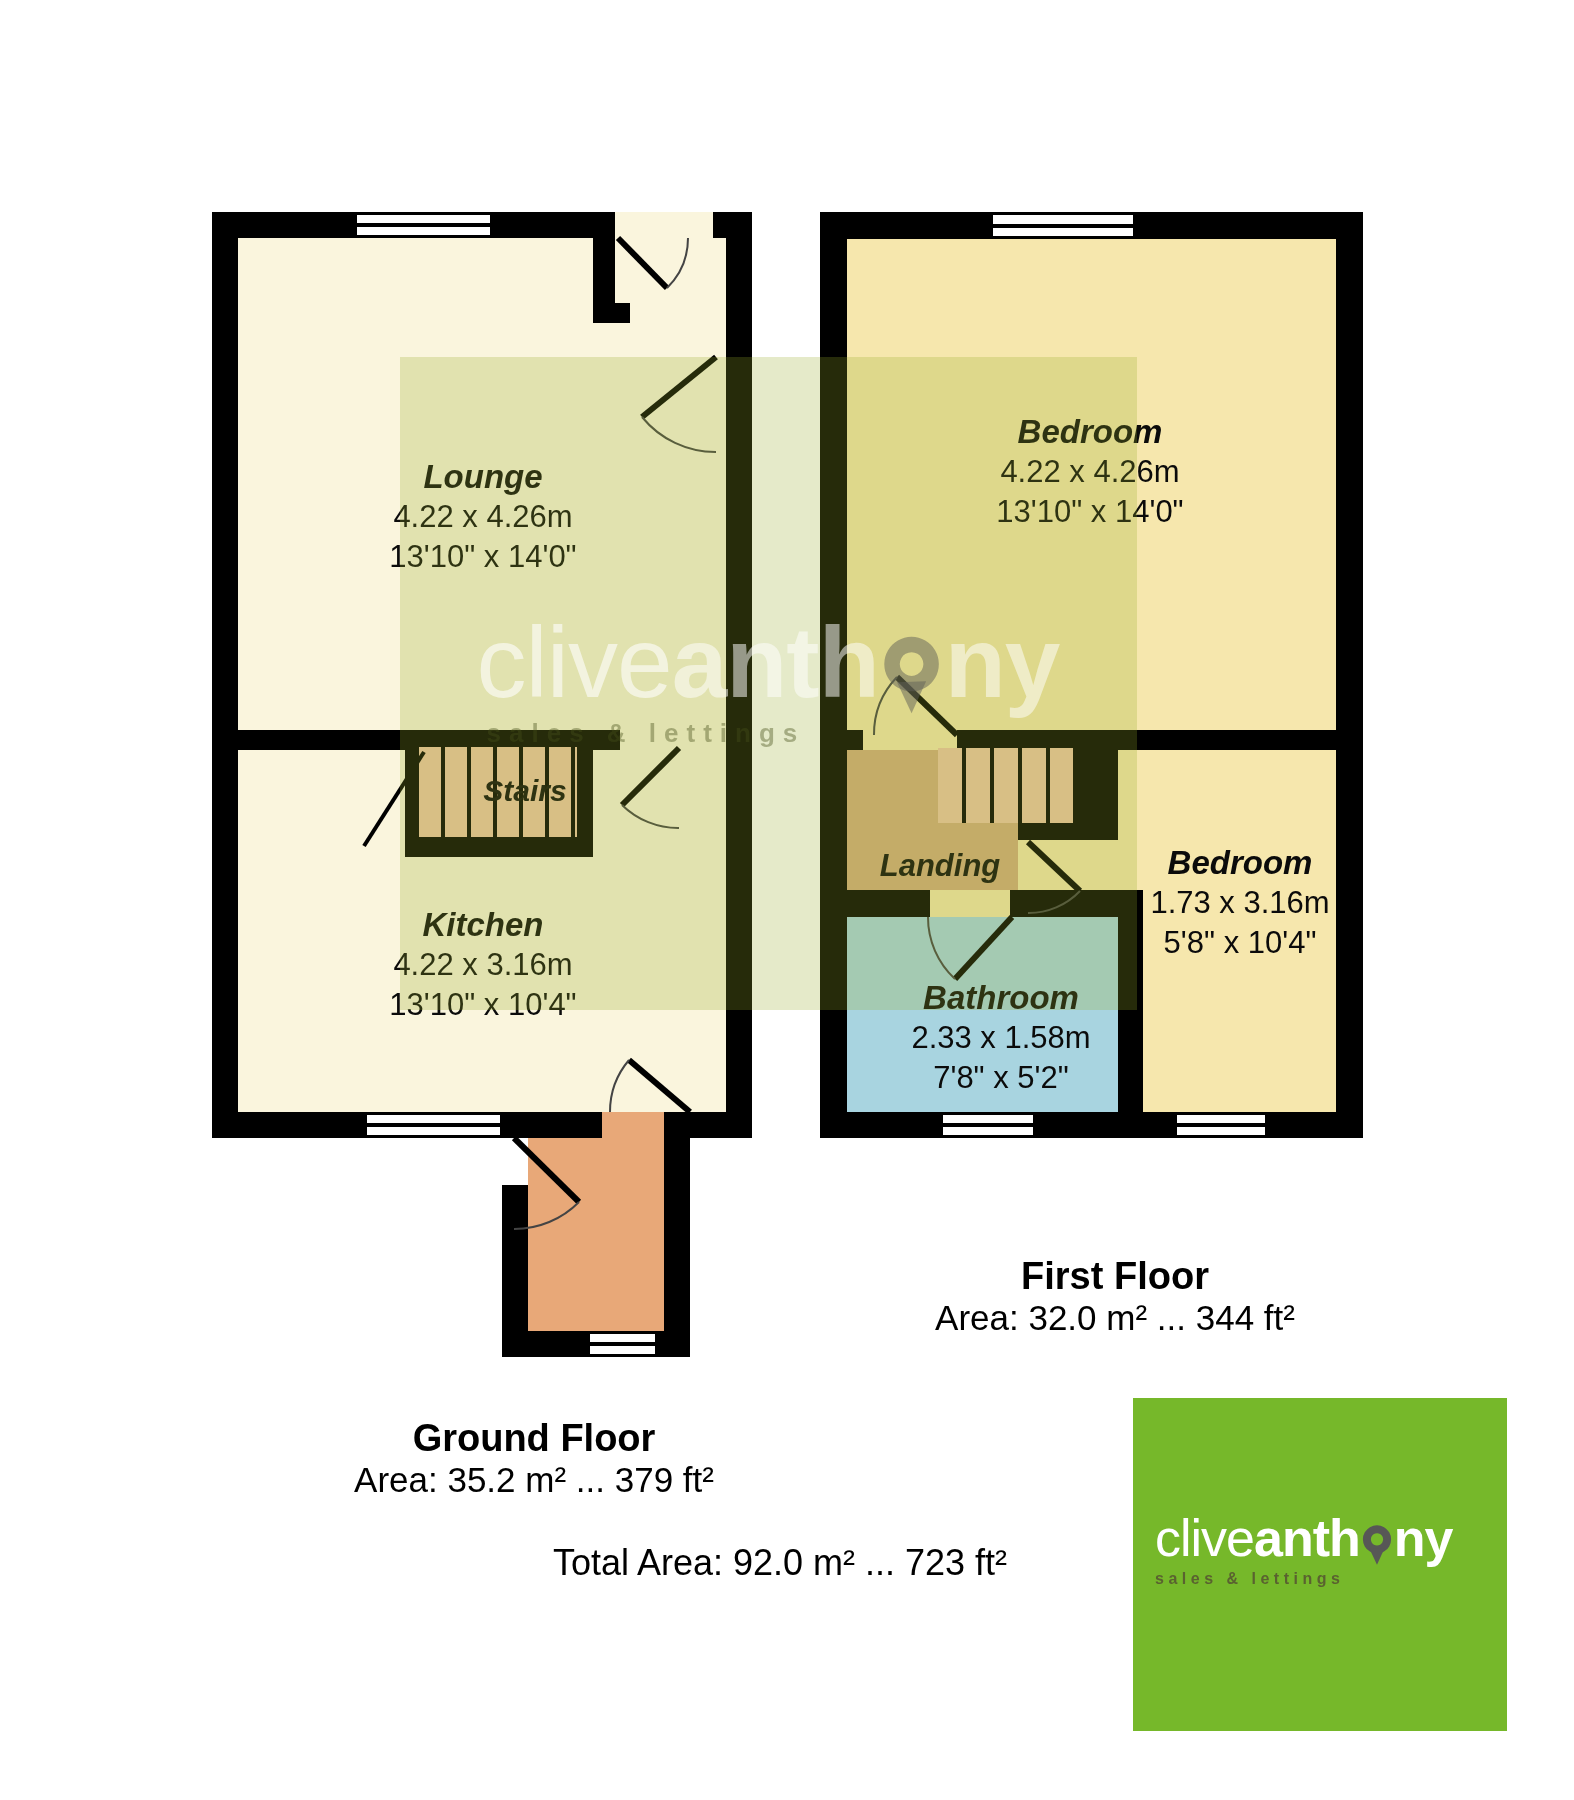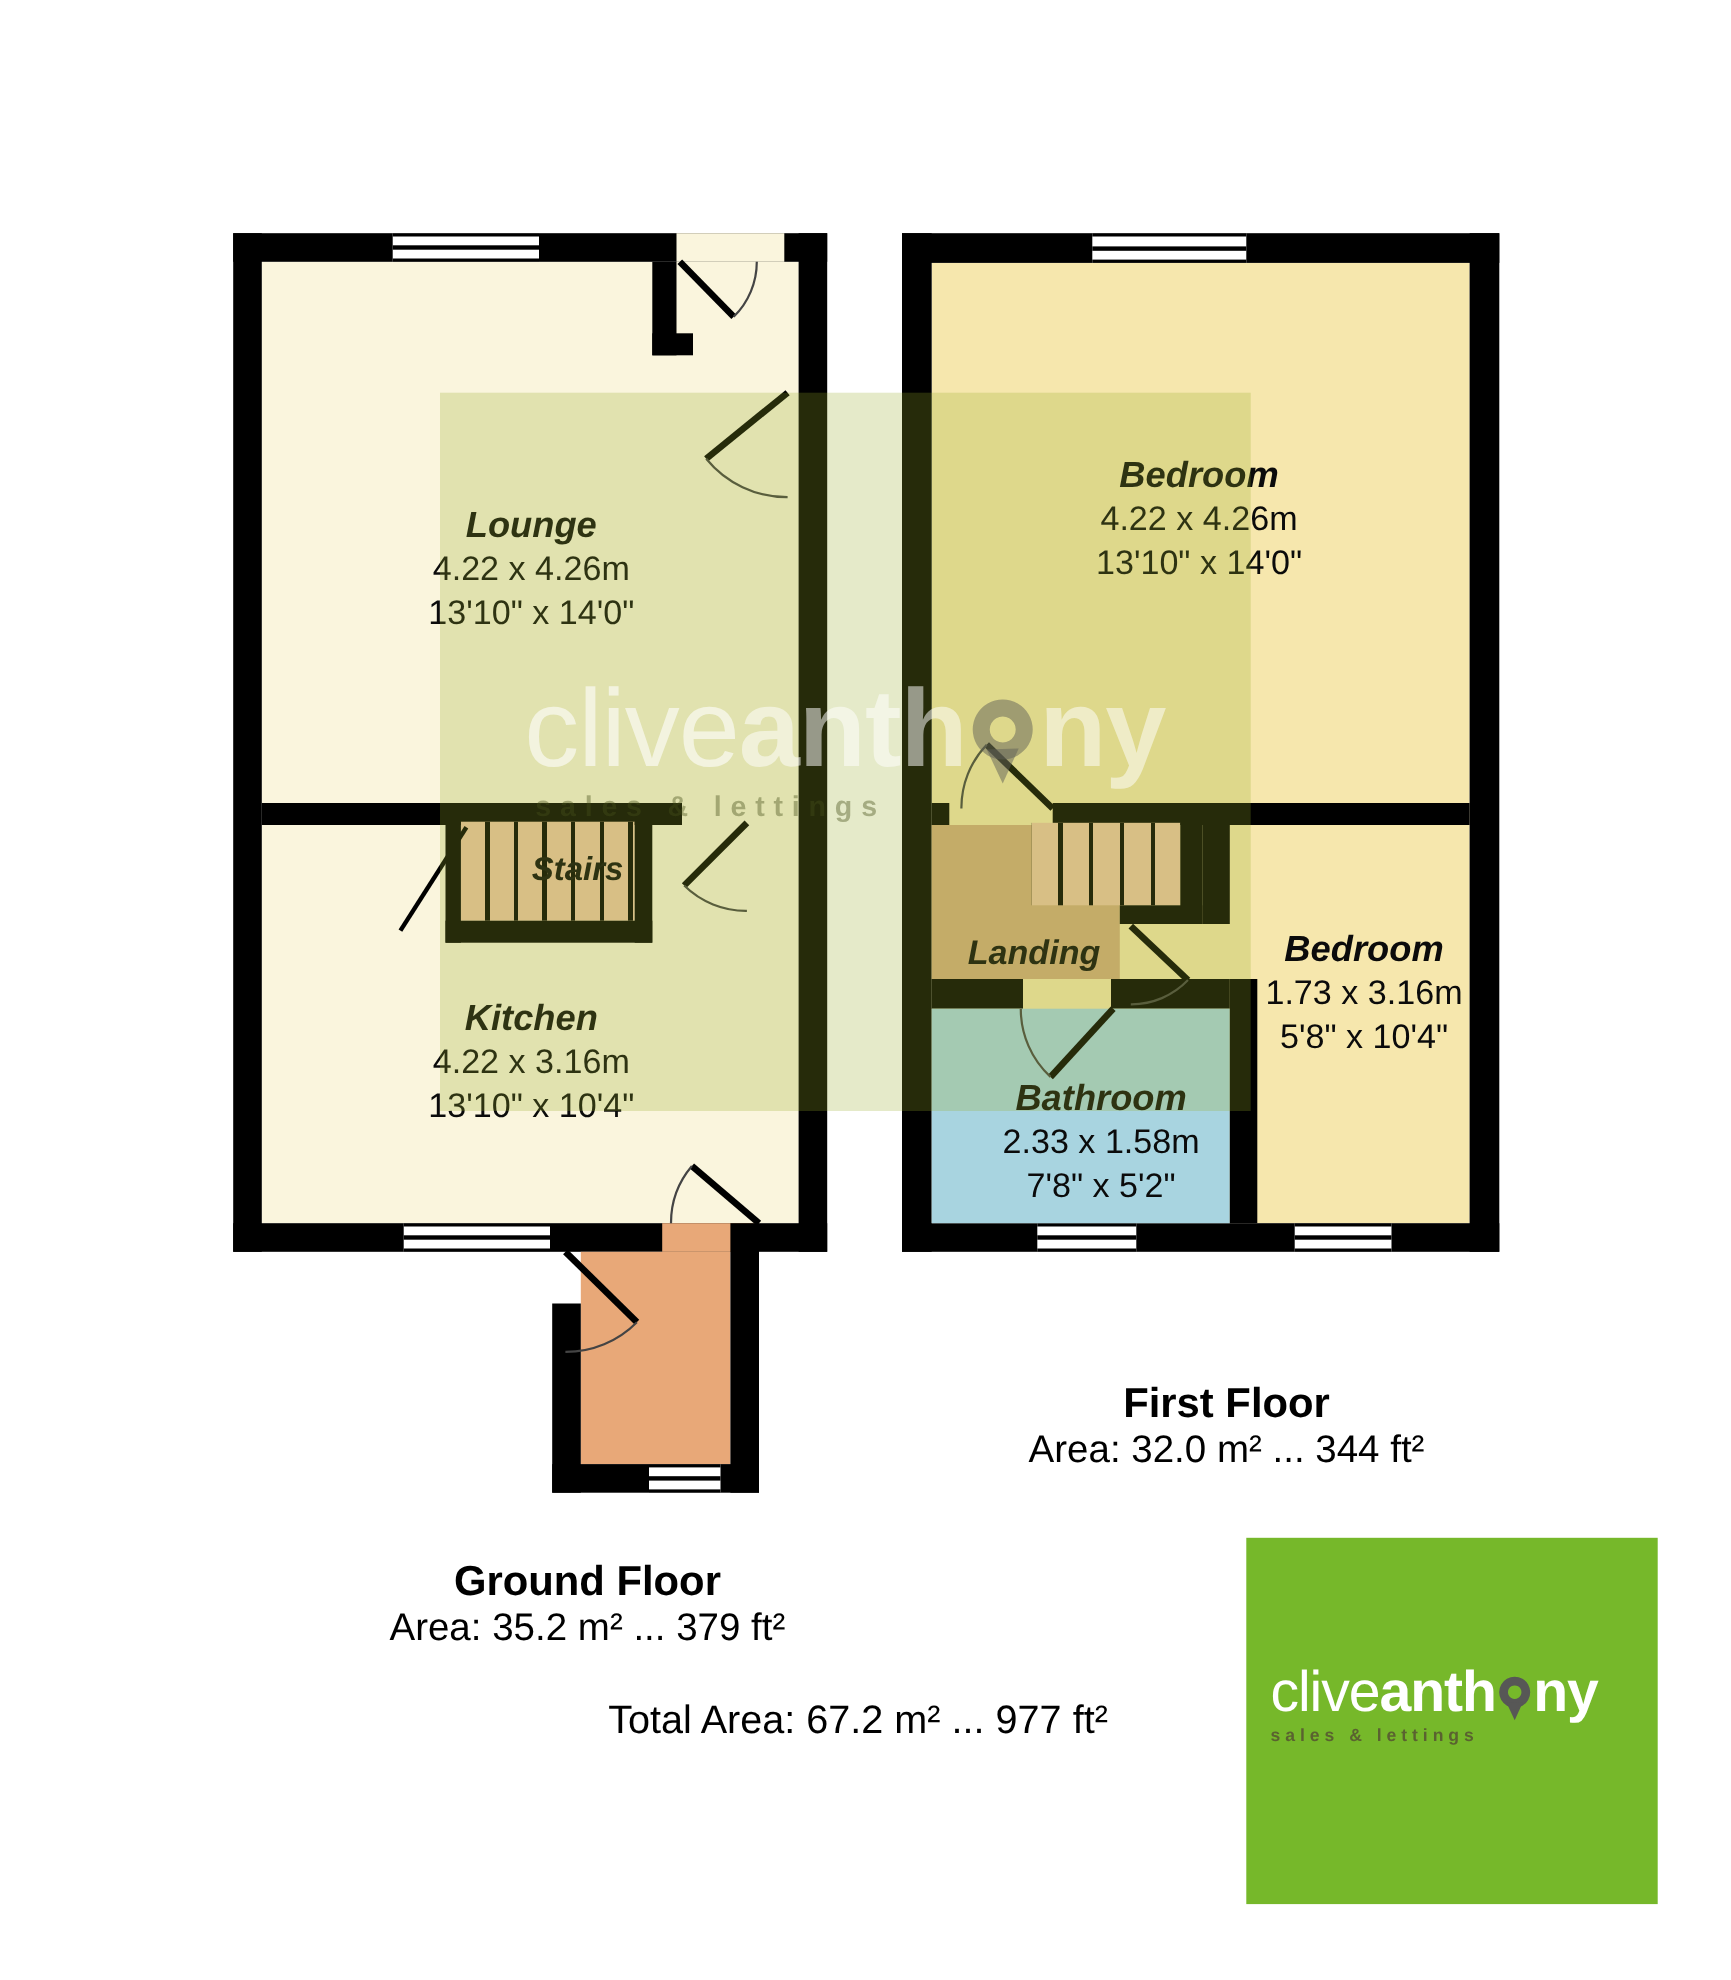--- a/index.html
+++ b/index.html
@@ -180,21 +180,21 @@
   <div class="floor-title" style="left:1092px;top:1254px;margin-left:23px;">
     <div class="ft-name">First Floor</div>
     <div class="ft-area">Area: 32.0 m² ... 344 ft²</div>
   </div>
 
   <div class="floor-title" style="left:490px;top:1416px;margin-left:44px;">
     <div class="ft-name">Ground Floor</div>
     <div class="ft-area">Area: 35.2 m² ... 379 ft²</div>
   </div>
 
-  <div class="total-line" style="left:780px;top:1542px;">Total Area: 67.2 m² ... 977 ft²</div>
+  <div class="total-line" style="left:780px;top:1542px;">Total Area: 92.0 m² ... 723 ft²</div>
 
   <div class="logo">
     <div class="logo-text">
       <div class="logo-brand"><span class="logo-light">clive</span><span class="logo-bold">anth</span><svg class="pin-svg" width="32" height="42" viewBox="0 0 34 44" style="vertical-align:-10px;margin:0 1px;">
             <path d="M17 1 a15 15 0 1 1 -0.01 0 Z M17 9.5 a6.5 6.5 0 1 0 0.01 0 Z" fill-rule="evenodd" fill="#575756"></path>
             <path d="M9 26 L17 43 L25 25.5 Z" fill="#575756"></path>
           </svg><span class="logo-bold">ny</span></div>
       <div class="logo-tagline">sales &amp; lettings</div>
     </div>
   </div>

